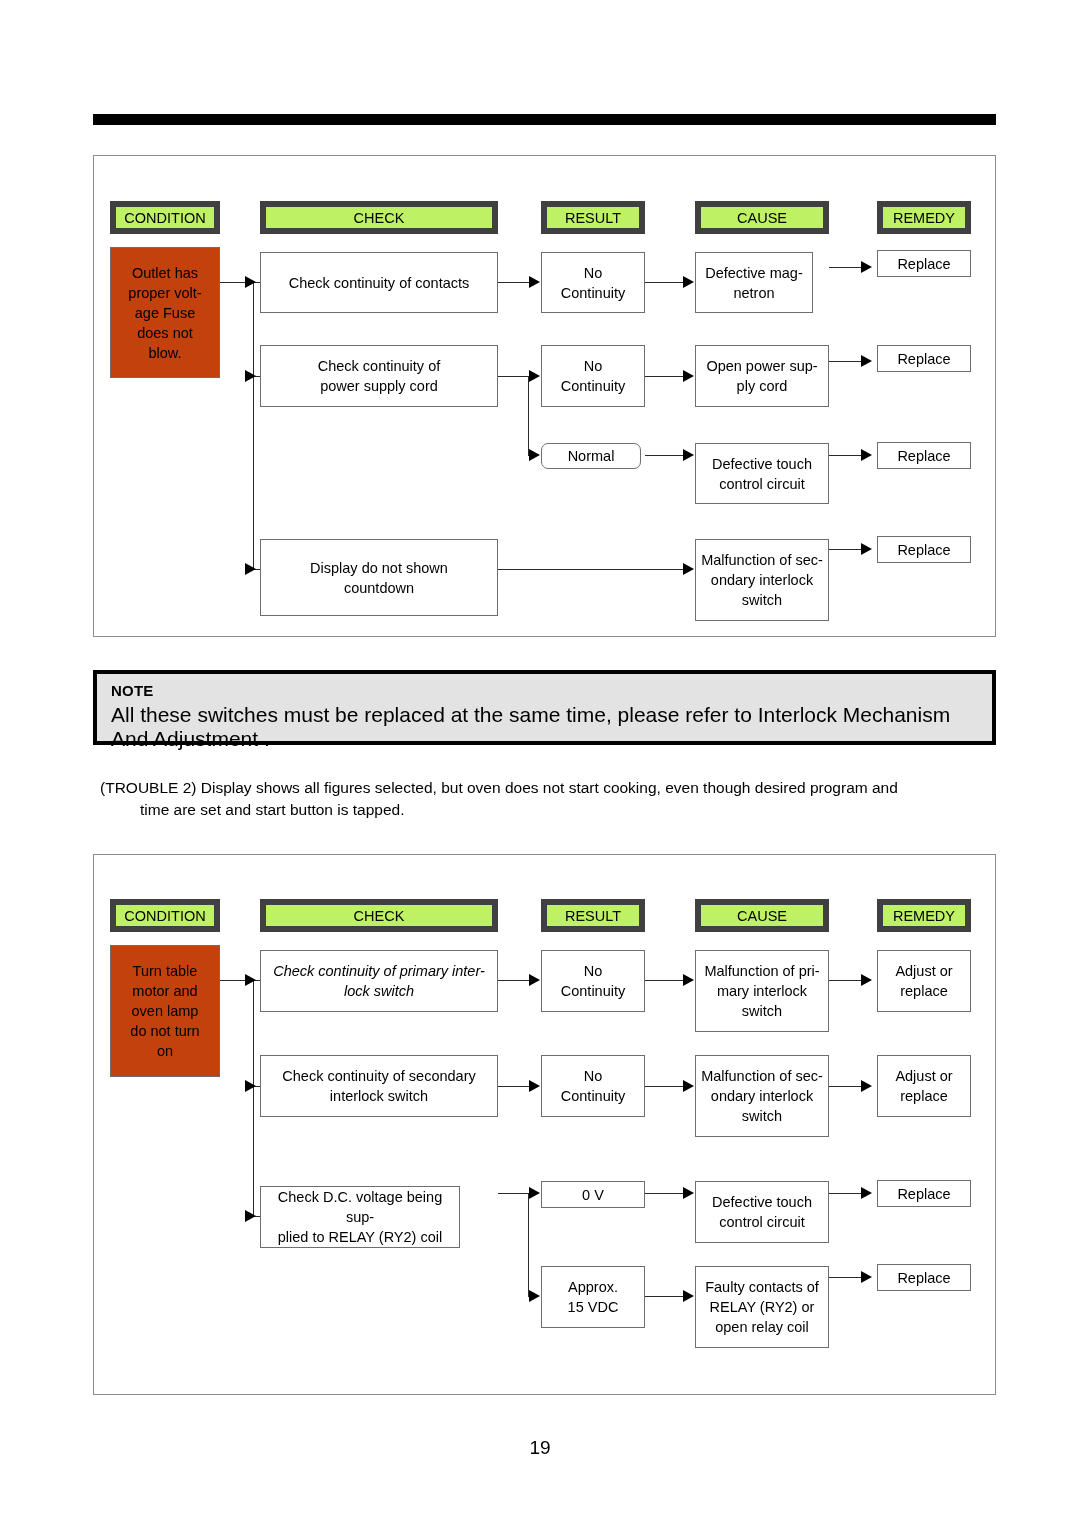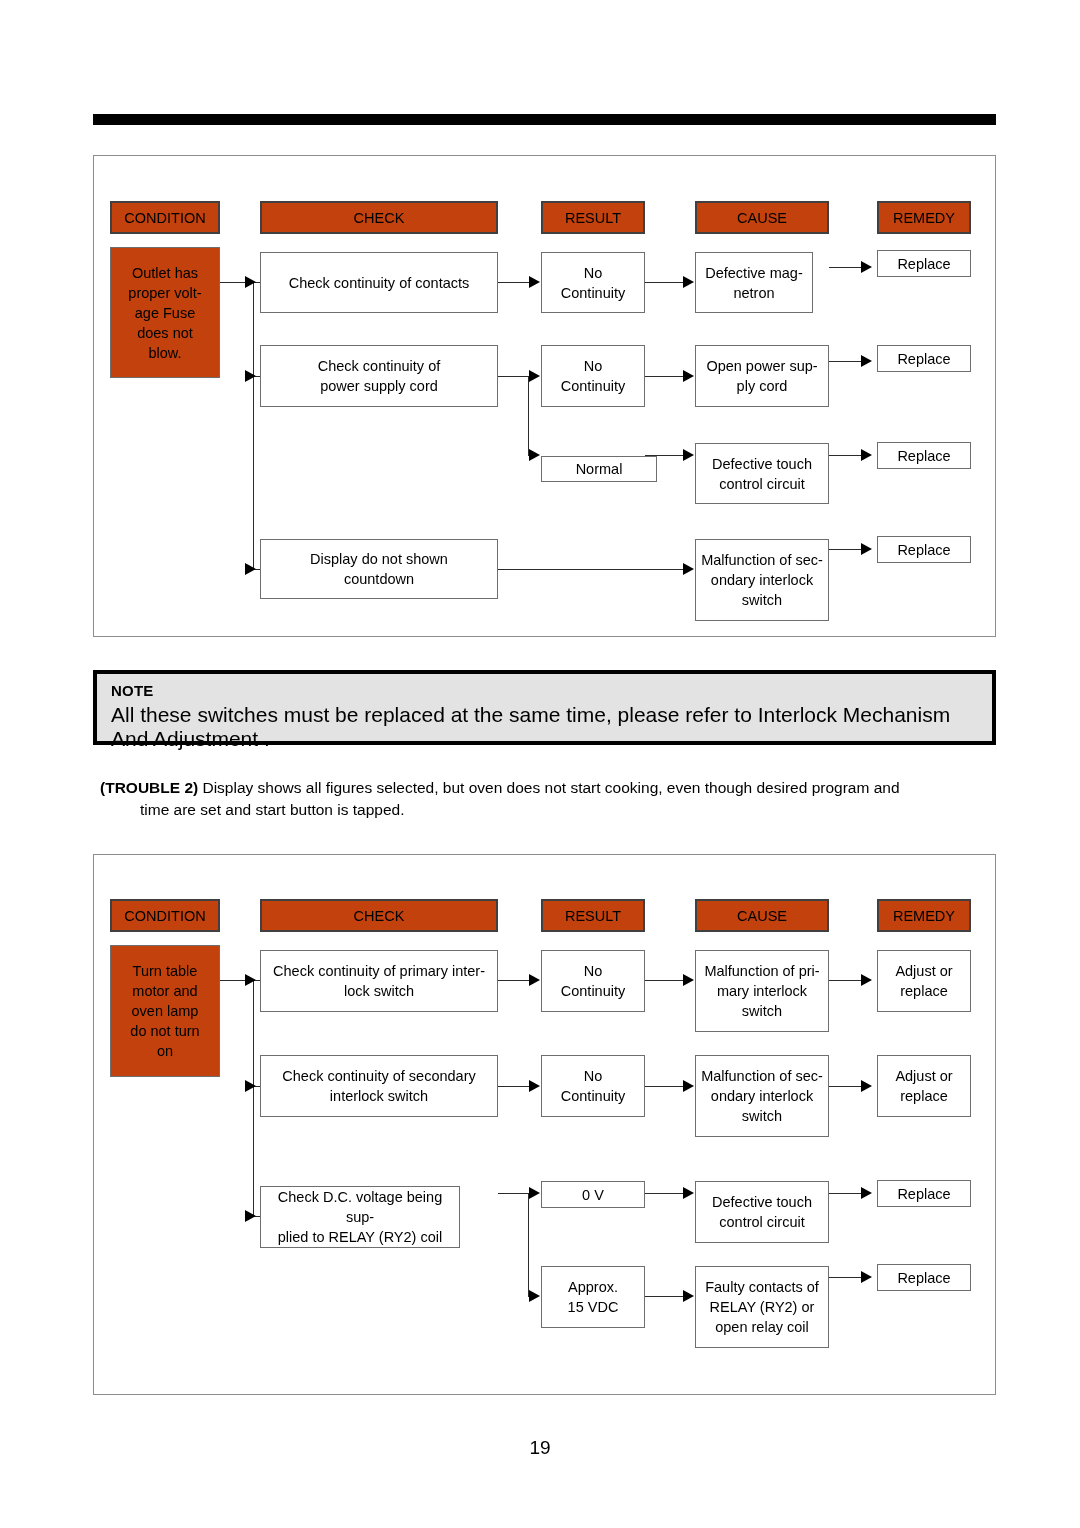--- a/index.html
+++ b/index.html
@@ -45,22 +45,22 @@
     display: flex;
     align-items: center;
     justify-content: center;
     text-align: center;
     font-size: 14.5px;
     line-height: 1.38;
     padding: 2px 3px;
     white-space: pre-line;
   }
   .node.hdr {
-    background: #c2410c;
-    border: 2px solid #404040;
+    background: #bef264;
+    border: 6px solid #404040;
     font-size: 14.5px;
   }
   .node.cond {
     background: #c2410c;
   }
 
   
   .hline {
     position: absolute;
     height: 1px;
@@ -104,21 +104,21 @@
 
   
   #trouble-block {
     position: absolute;
     left: 100px;
     top: 777px;
     width: 900px;
     font-size: 15.5px;
     line-height: 1.45;
   }
-  #trouble-label { font-weight: bold; }
+  #trouble-label { font-weight: normal; }
   #trouble-line2 {
     margin-left: 40px;
   }
 
   
   #page-number {
     position: absolute;
     left: 0;
     top: 1437px;
     width: 1080px;
@@ -152,21 +152,21 @@
   <div class="arrowhead" style="left:151px; top:120px;"></div>
   <div class="node" style="left:166px; top:96px; width:238px; height:61px;">Check continuity of contacts</div>
 
   <div class="hline" style="left:159px; top:220px; width:15px;"></div>
   <div class="arrowhead" style="left:151px; top:214px;"></div>
   <div class="node" style="left:166px; top:189px; width:238px; height:62px; flex-direction:column;">Check continuity of
 power supply cord</div>
 
   <div class="hline" style="left:159px; top:413px; width:15px;"></div>
   <div class="arrowhead" style="left:151px; top:407px;"></div>
-  <div class="node" style="left:166px; top:383px; width:238px; height:60px; flex-direction:column;">Display do not shown
+  <div class="node" style="left:166px; top:383px; width:238px; height:77px; flex-direction:column;">Display do not shown
 countdown</div>
 
   <div class="hline" style="left:404px; top:126px; width:35px;"></div>
   <div class="arrowhead" style="left:435px; top:120px;"></div>
   <div class="node" style="left:447px; top:96px; width:104px; height:61px; flex-direction:column;">No
 Continuity</div>
 
   <div class="hline" style="left:551px; top:126px; width:42px;"></div>
   <div class="arrowhead" style="left:589px; top:120px;"></div>
   <div class="node" style="left:601px; top:96px; width:118px; height:61px; flex-direction:column;">Defective mag-
@@ -187,21 +187,21 @@
   <div class="arrowhead" style="left:589px; top:214px;"></div>
   <div class="node" style="left:601px; top:189px; width:134px; height:62px; flex-direction:column;">Open power sup-
 ply cord</div>
 
   <div class="hline" style="left:735px; top:205px; width:36px;"></div>
   <div class="arrowhead" style="left:767px; top:199px;"></div>
   <div class="node" style="left:783px; top:189px; width:94px; height:27px;">Replace</div>
 
   <div class="hline" style="left:434px; top:299px; width:5px;"></div>
   <div class="arrowhead" style="left:435px; top:293px;"></div>
-  <div class="node" style="left:447px; top:300px; width:116px; height:26px;">Normal</div>
+  <div class="node" style="left:447px; top:287px; width:100px; height:26px;border-radius:7px;">Normal</div>
 
   <div class="hline" style="left:551px; top:299px; width:42px;"></div>
   <div class="arrowhead" style="left:589px; top:293px;"></div>
   <div class="node" style="left:601px; top:287px; width:134px; height:61px; flex-direction:column;">Defective touch
 control circuit</div>
 
   <div class="hline" style="left:735px; top:299px; width:36px;"></div>
   <div class="arrowhead" style="left:767px; top:293px;"></div>
   <div class="node" style="left:783px; top:286px; width:94px; height:27px;">Replace</div>
 
@@ -238,21 +238,21 @@
 motor and
 oven lamp
 do not turn
 on</div>
 
   <div class="hline" style="left:126px; top:125px; width:34px;"></div>
   <div class="vline" style="left:159px; top:125px; height:237px;"></div>
 
   <div class="hline" style="left:159px; top:125px; width:15px;"></div>
   <div class="arrowhead" style="left:151px; top:119px;"></div>
-  <div class="node" style="left:166px; top:95px; width:238px; height:62px; flex-direction:column;">Check continuity of primary inter-
+  <div class="node" style="left:166px; top:95px; width:238px; height:62px; flex-direction:column;font-style:italic;">Check continuity of primary inter-
 lock switch</div>
 
   <div class="hline" style="left:159px; top:231px; width:15px;"></div>
   <div class="arrowhead" style="left:151px; top:225px;"></div>
   <div class="node" style="left:166px; top:200px; width:238px; height:62px; flex-direction:column;">Check continuity of secondary
 interlock switch</div>
 
   <div class="hline" style="left:159px; top:361px; width:15px;"></div>
   <div class="arrowhead" style="left:151px; top:355px;"></div>
   <div class="node" style="left:166px; top:331px; width:200px; height:62px; flex-direction:column;">Check D.C. voltage being sup-

